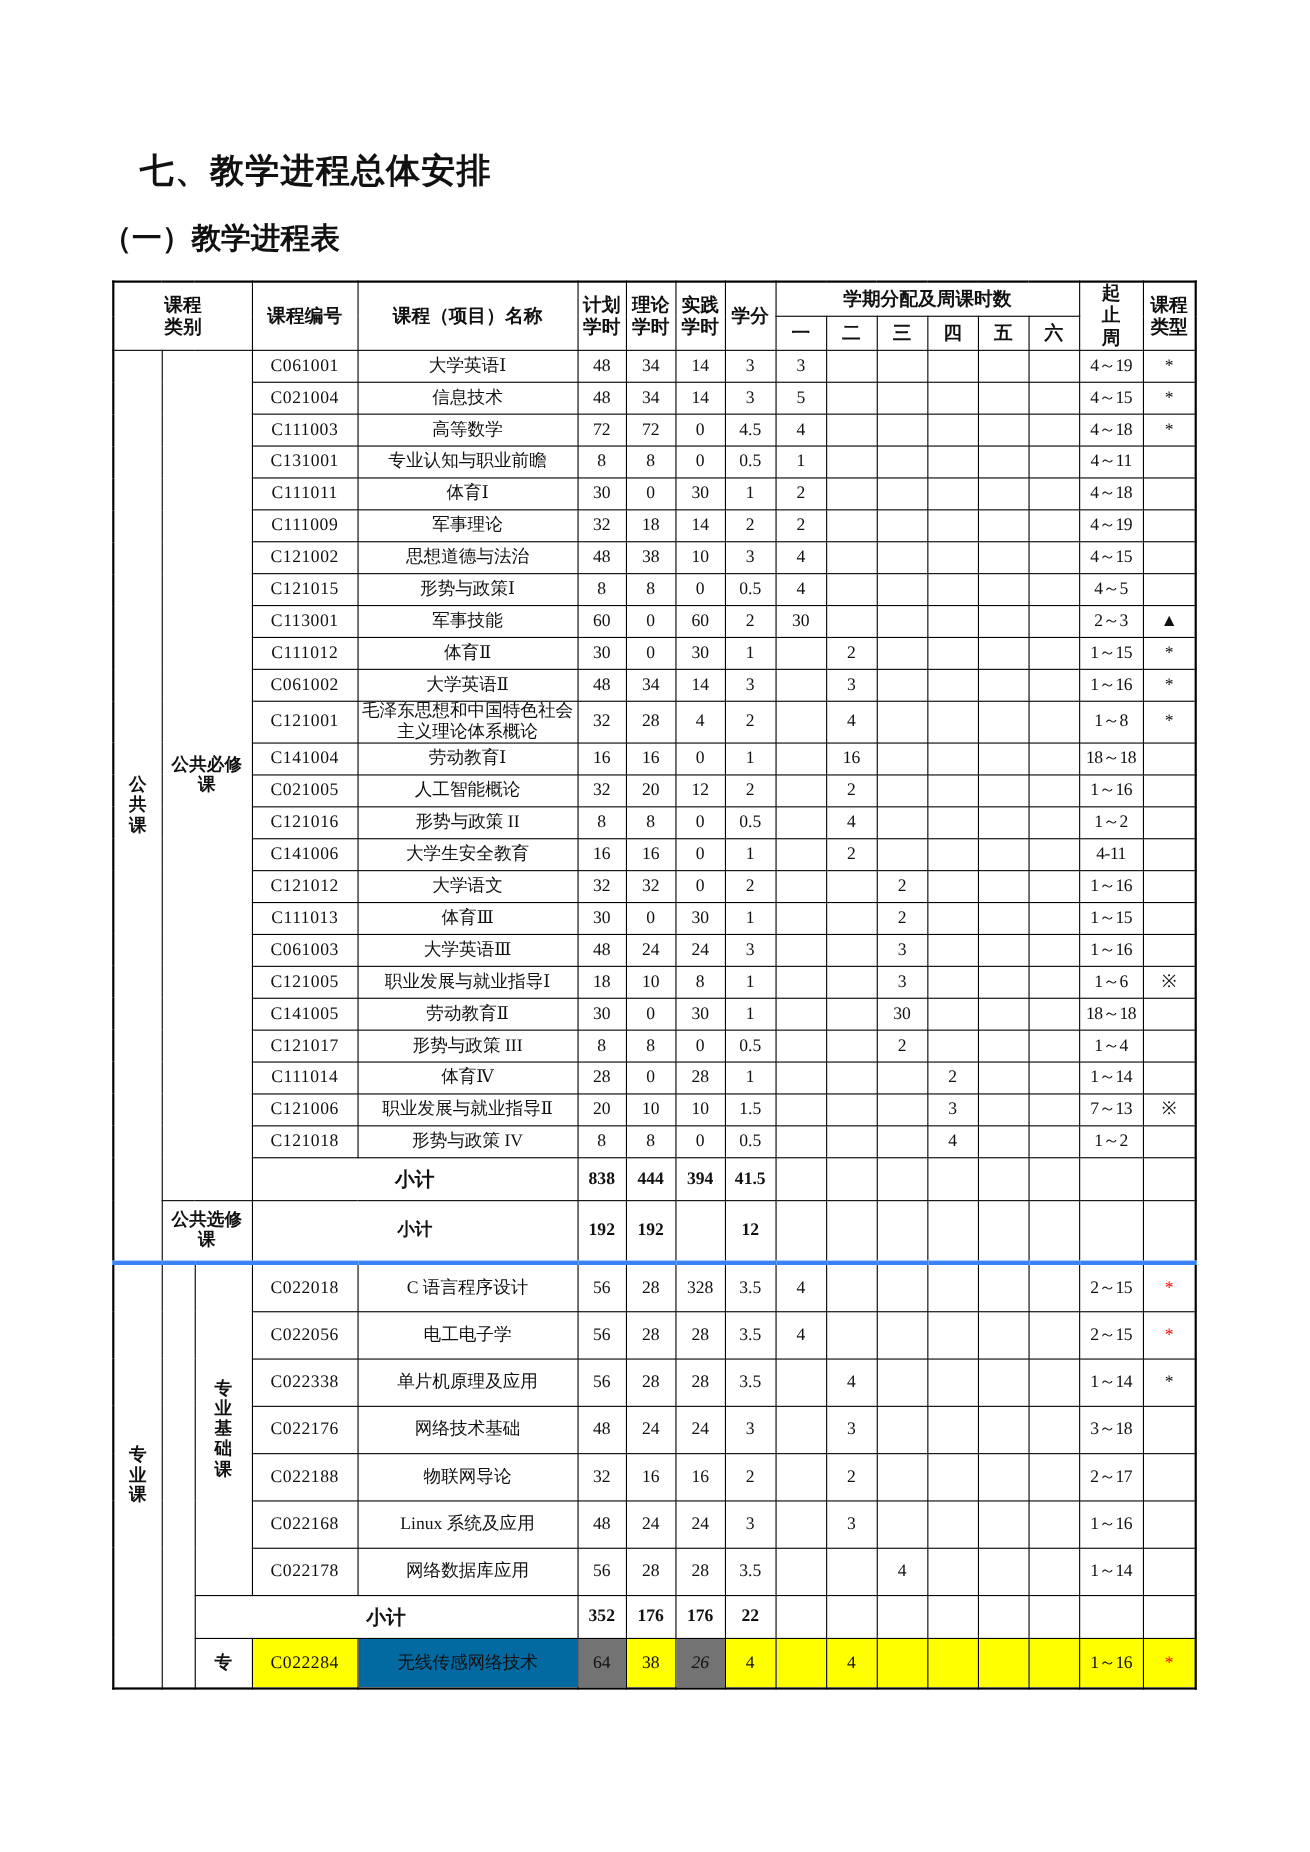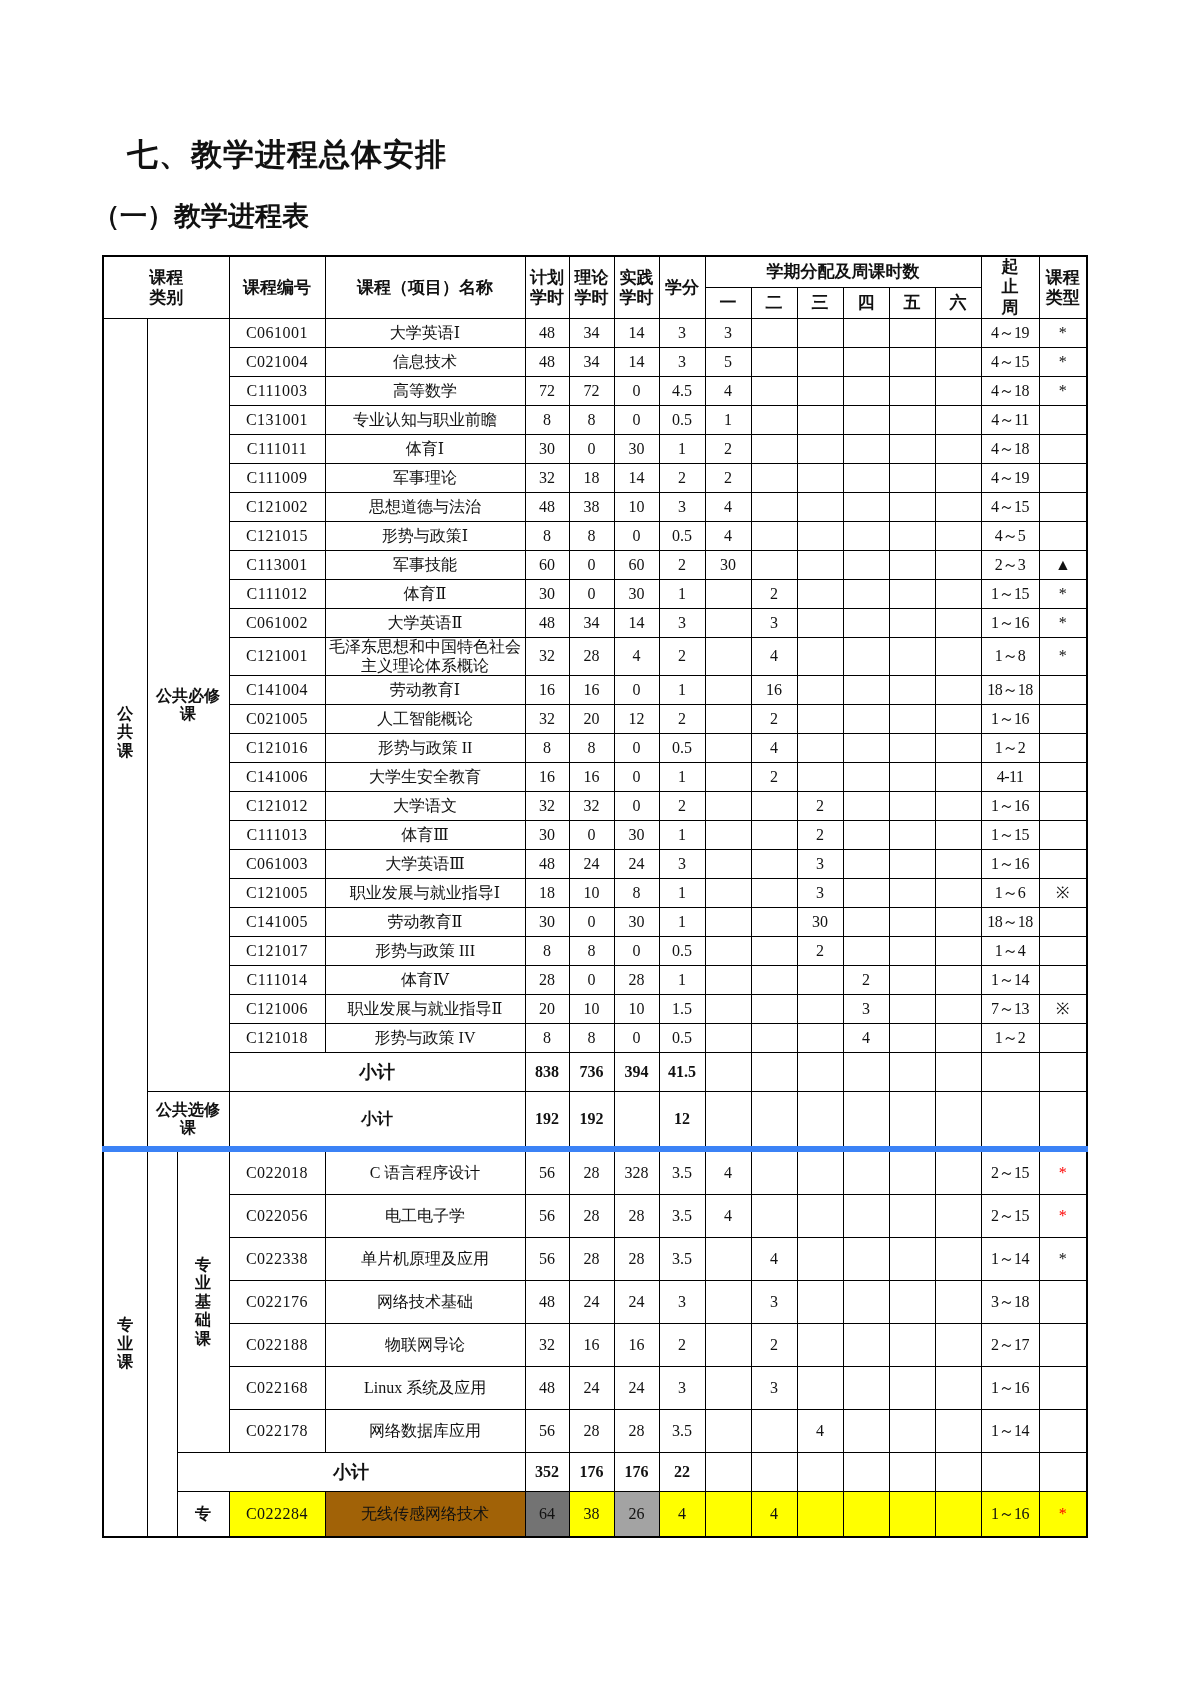--- a/index.html
+++ b/index.html
@@ -45,21 +45,21 @@
   td.vert{white-space:pre-line;font-weight:bold;font-size:19px;line-height:1.35;}
   td.cat{font-weight:bold;font-size:19px;line-height:1.2;margin-left:22px;}
   td.weeks{font-size:14px;letter-spacing:-0.5px;}
   td.ctype{font-size:18px;}
   tr.public-row td{height:28px;}
   tr.major-row td{height:42px;}
   tr.subtotal-row td{height:38px;font-weight:bold;}
   tr.subtotal-row td.sublabel{font-size:18px;}
   tr.elective-row td{height:54px;font-weight:bold;}
   tr.highlight-row td{height:44px;}
-  tr.sec-top td{border-top:6px solid #3b82f6;}
+  tr.sec-top td{border-top:4px solid #3b82f6;}
   td.sublabel{font-weight:bold;font-size:18px;}
 </style>
 </head>
 <body>
 
 <div class="page">
   <div class="title">七、教学进程总体安排</div>
   <div class="subtitle">（一）教学进程表</div>
 
   <table class="sched">
@@ -512,21 +512,21 @@
           <td></td>
           <td>4</td>
           <td></td>
           <td></td>
           <td class="weeks">1～2</td>
           <td class="ctype"></td>
         </tr>
         <tr class="subtotal-row">
           <td class="sublabel" colspan="2">小计</td>
           <td>838</td>
-          <td>736</td>
+          <td>444</td>
           <td>394</td>
           <td>41.5</td>
           <td></td>
           <td></td>
           <td></td>
           <td></td>
           <td></td>
           <td></td>
           <td class="weeks"></td>
           <td class="ctype"></td>
@@ -679,24 +679,24 @@
           <td></td>
           <td></td>
           <td></td>
           <td></td>
           <td class="weeks"></td>
           <td class="ctype"></td>
         </tr>
         <tr class="highlight-row">
           <td class="cat">专</td>
           <td class="cid" style="background: rgb(255, 255, 0);">C022284</td>
-          <td class="name" style="background: #a16207;">无线传感网络技术</td>
+          <td class="name" style="background: #0369a1;">无线传感网络技术</td>
           <td style="background: #737373;">64</td>
           <td style="background: rgb(255, 255, 0);">38</td>
-          <td style="background: #a3a3a3;">26</td>
+          <td style="background: #737373; font-style: italic;">26</td>
           <td style="background: rgb(255, 255, 0);">4</td>
           <td style="background: rgb(255, 255, 0);"></td>
           <td style="background: rgb(255, 255, 0);">4</td>
           <td style="background: rgb(255, 255, 0);"></td>
           <td style="background: rgb(255, 255, 0);"></td>
           <td style="background: rgb(255, 255, 0);"></td>
           <td style="background: rgb(255, 255, 0);"></td>
           <td class="weeks" style="background: rgb(255, 255, 0);">1～16</td>
           <td class="ctype" style="background: rgb(255, 255, 0); color: rgb(254, 0, 0);">*</td>
         </tr>

